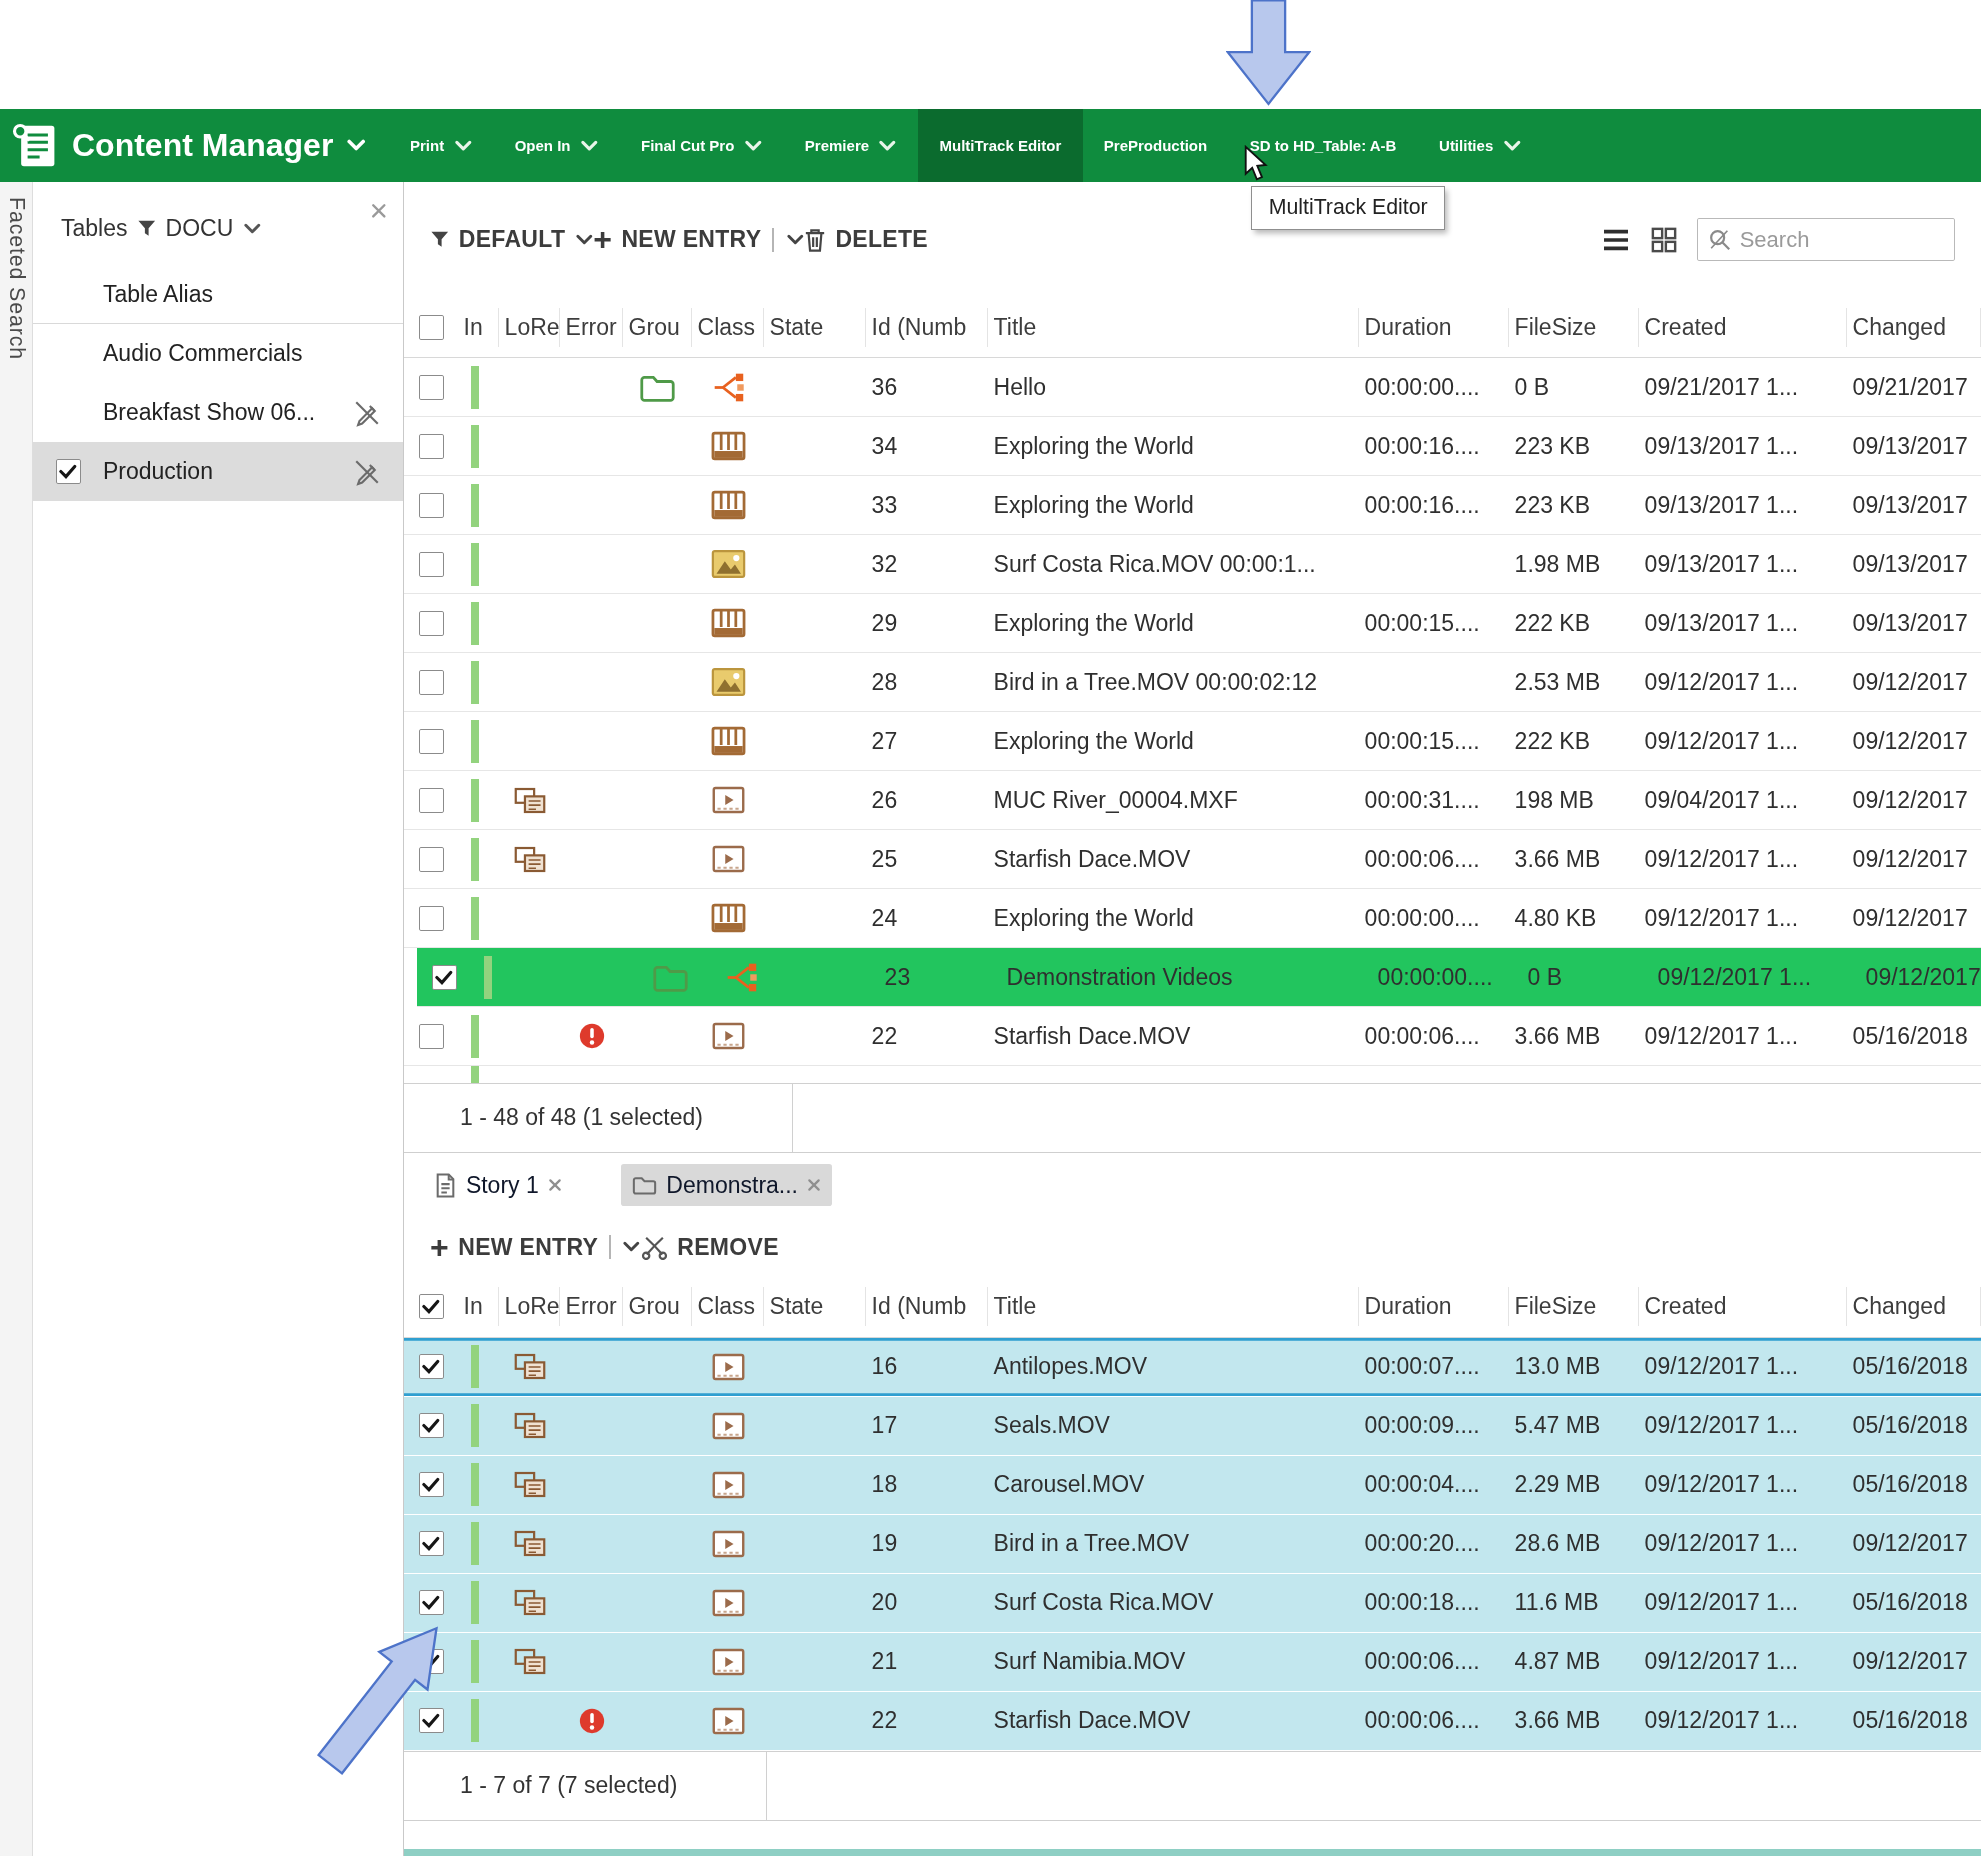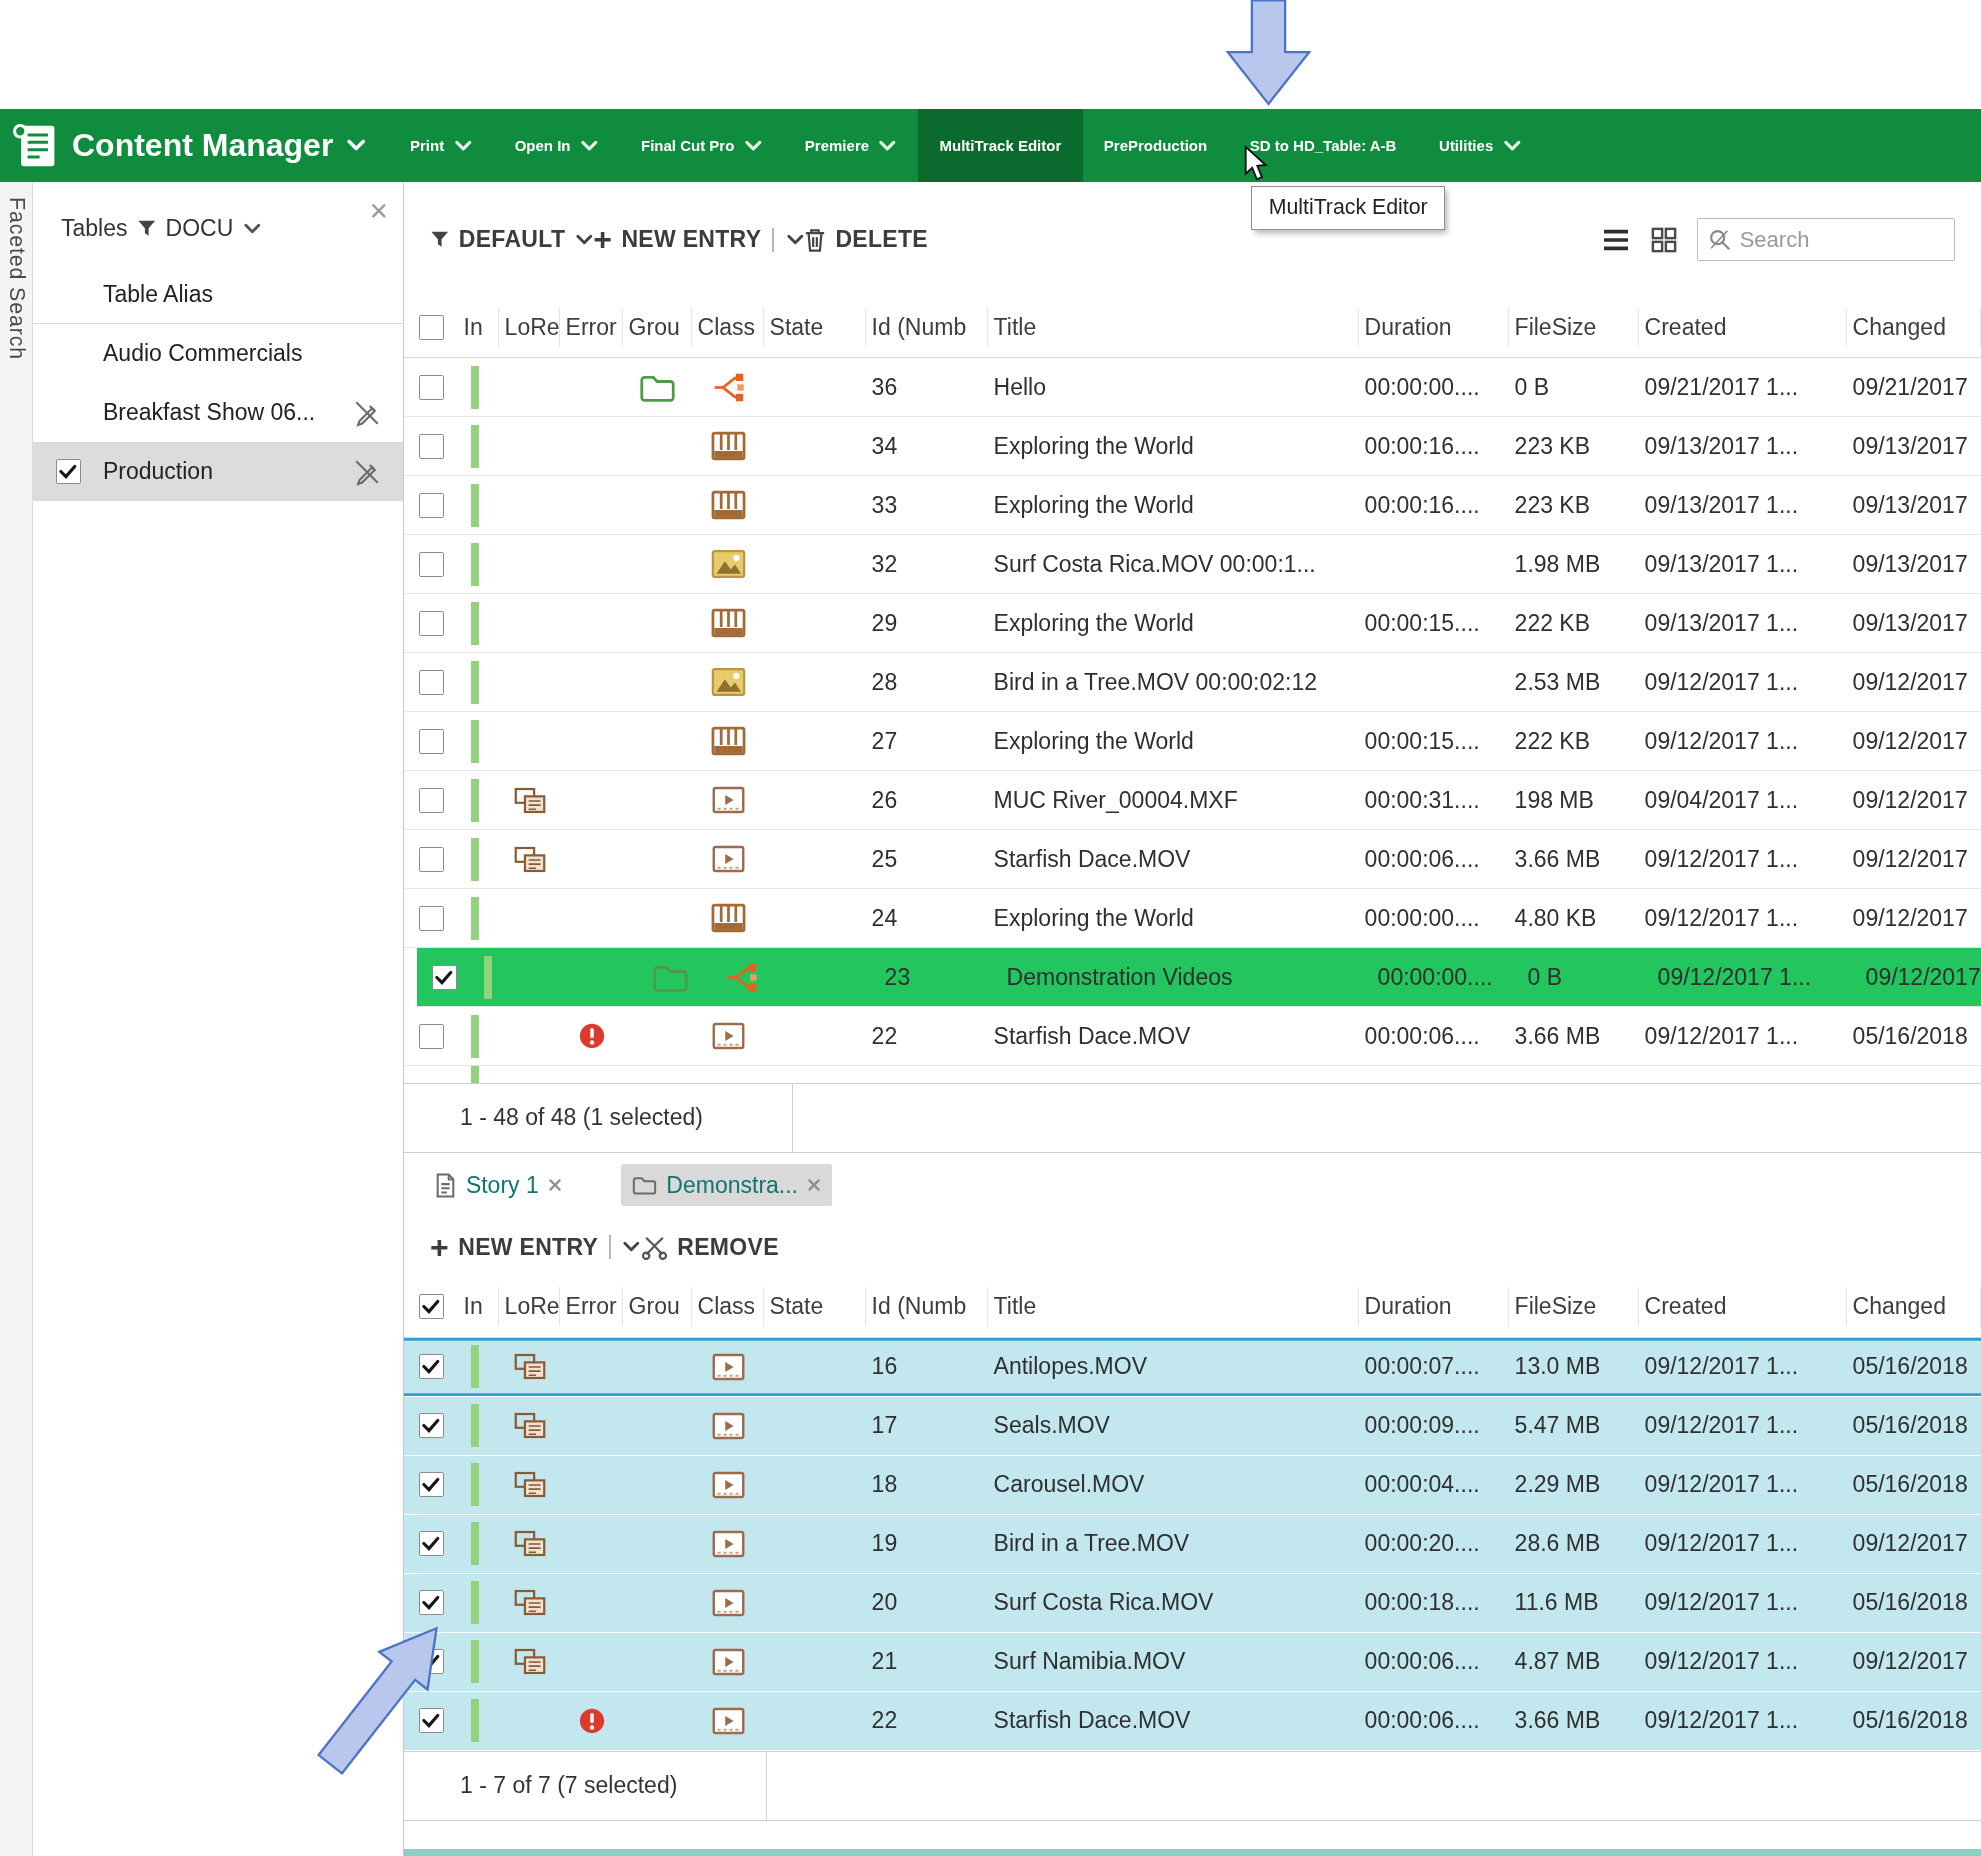--- a/index.html
+++ b/index.html
@@ -62,21 +62,21 @@
   .gbar{width:8.3px;height:43px;background:#93d37e;margin-left:13px;display:inline-block;flex-shrink:0;}
   .partial-row{height:16.7px;overflow:hidden;flex-shrink:0;}
   .partial-row .gbar{margin-left:67px;}
 
   .cb{width:25px;height:25px;border:1.9px solid #8b8b8b;border-radius:1.9px;background:#fff;display:inline-flex;align-items:center;justify-content:center;cursor:pointer;flex-shrink:0;}
 
   .pagination{height:70px;border-top:0.9px solid #d0d0d0;border-bottom:0.9px solid #cfcfcf;display:flex;align-items:stretch;flex-shrink:0;font-size:23px;color:#333;}
   .pag-cell{display:flex;align-items:center;padding:0 89px 0 56px;border-right:0.9px solid #d0d0d0;justify-content:flex-end;}
 
   .chips{height:65px;display:flex;align-items:center;gap:28px;padding-left:18.6px;flex-shrink:0;}
-  .chip{display:flex;align-items:center;gap:9.3px;font-size:23px;color:#0f766e;padding:7.4px 11px;border-radius:2.8px;cursor:pointer;}
+  .chip{display:flex;align-items:center;gap:9.3px;font-size:23px;color:#0f172a;padding:7.4px 11px;border-radius:2.8px;cursor:pointer;}
   .chip-selected{background:#d9d9d9;margin-left:20px;}
   .chip .x{cursor:pointer;display:inline-flex;}
 
   .hscroll{margin-top:auto;height:8.3px;background:#8ecfc4;flex-shrink:0;}
 </style>
 </head>
 <body>
 
 <div class="top-space">
   <div class="annot annot-top">

